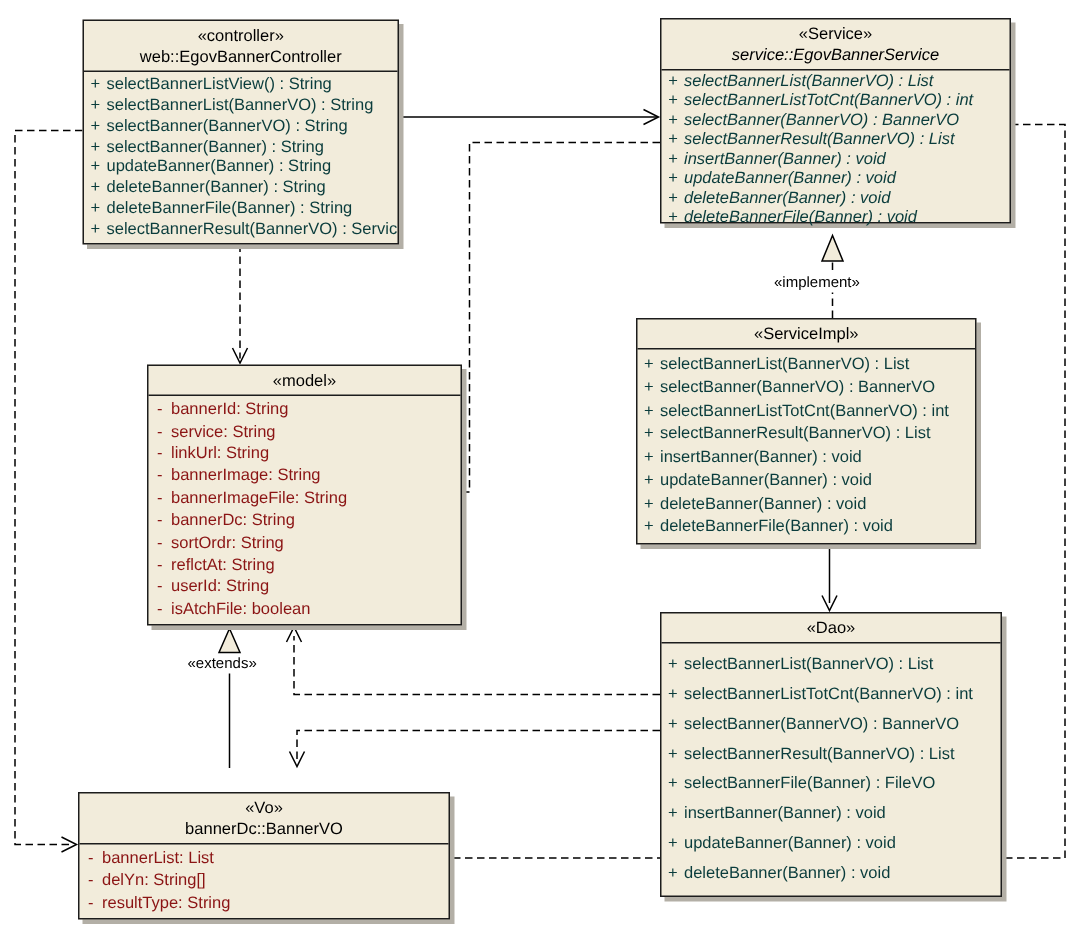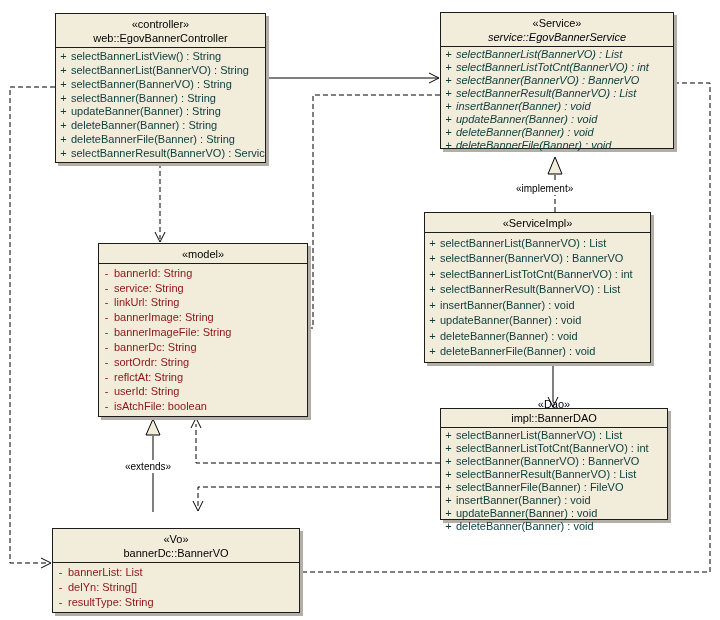--- a/index.html
+++ b/index.html
@@ -49,33 +49,33 @@
   .row .mtext { flex: 1 1 auto; overflow: hidden; }
   .methods .row { color: #0a3c3c; }
   .attrs   .row { color: #8b1414; }
   .italic .cname { font-style: italic; }
   .italic .bdy .row { font-style: italic; }
 
   #cls-controller  { left: 55px;  top: 13px;  width: 211px; height: 150px; }
   #cls-service     { left: 440px; top: 12px;  width: 234px; height: 137px; }
   #cls-model       { left: 58px;  top: 243px; width: 210px; height: 174px; margin-left: 40px; }
   #cls-serviceimpl { left: 424px; top: 212px; width: 227px; height: 151px; }
-  #cls-dao         { left: 440px; top: 408px; width: 228px; height: 112px; justify-content: center; }
+  #cls-dao         { left: 440px; top: 408px; width: 228px; height: 190px; }
   #cls-vo          { left: 52px;  top: 528px; width: 248px; height: 85px; }
 
   .edge-label {
     position: absolute;
     background: #ffffff;
     font-size: 10px;
     color: #000000;
     line-height: 13px;
     padding: 0 2px;
   }
   #lbl-implement { left: 514px; top: 182px; }
-  #lbl-extends   { left: 123px; top: 460px; text-align: center; }
+  #lbl-extends   { left: 123px; top: 436px; text-align: center; }
 </style>
 </head>
 <body>
 
 <div id="canvas">
 
   <svg id="wires" viewBox="0 0 720 620" xmlns="http://www.w3.org/2000/svg">
 
     <g>
       <path class="solid" d="M266,78 H438"></path>
@@ -294,21 +294,20 @@
         <div class="row">
           <span class="vis">+</span>
           <span class="mtext">deleteBannerFile(Banner) : void</span>
         </div>
       </div>
   </div>
 
   <div class="cls methods" id="cls-dao">
     <div class="hdr">
       <span class="stereo">«Dao»</span>
-      <span class="cname">impl::BannerDAO</span>
     </div>
     <div class="bdy">
         <div class="row">
           <span class="vis">+</span>
           <span class="mtext">selectBannerList(BannerVO) : List</span>
         </div>
         <div class="row">
           <span class="vis">+</span>
           <span class="mtext">selectBannerListTotCnt(BannerVO) : int</span>
         </div>

